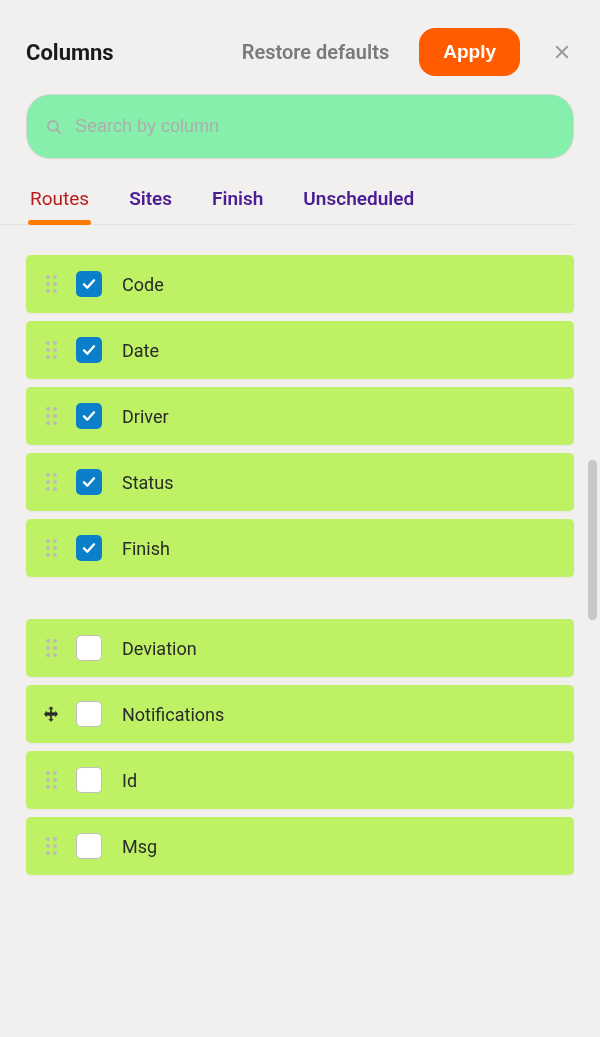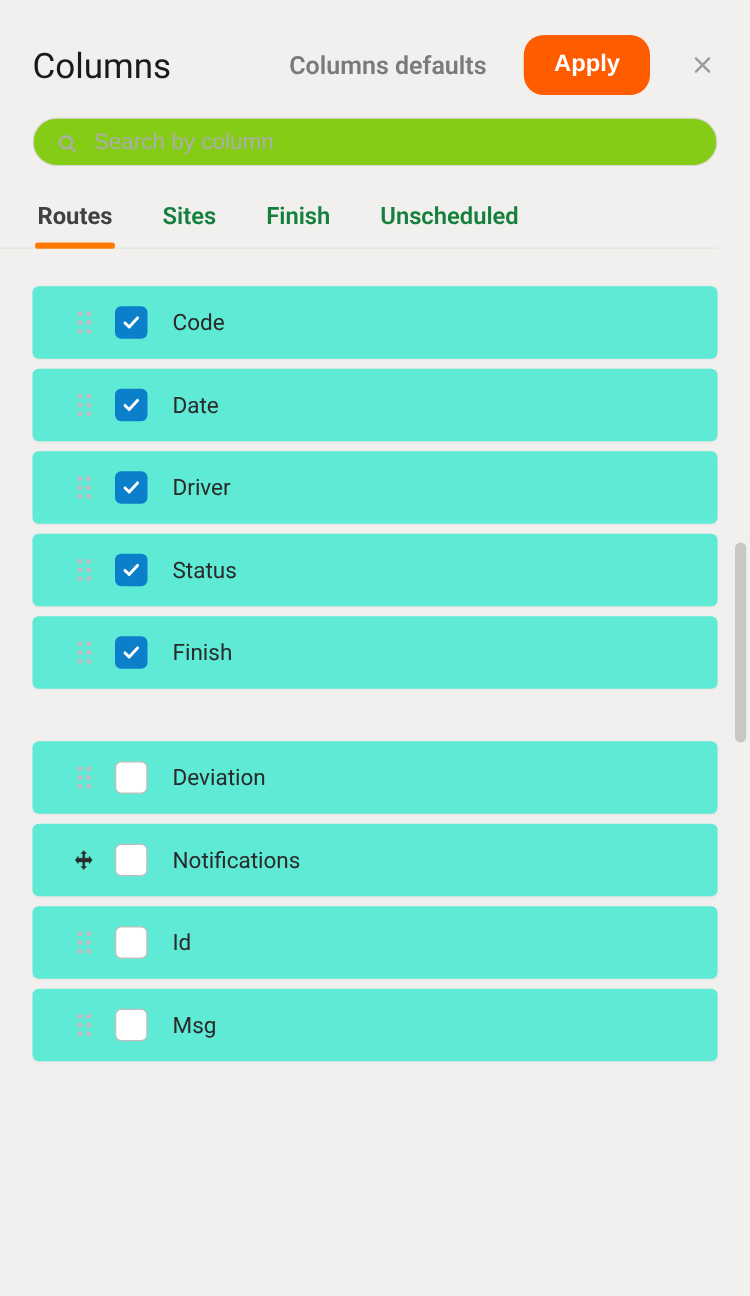--- a/index.html
+++ b/index.html
@@ -14,22 +14,22 @@
       height: 1037px;
       overflow: hidden;
     }
     .header {
       display: flex;
       align-items: center;
       padding: 28px 26px 18px 26px;
       gap: 12px;
     }
     .title {
-      font-size: 28px;
-      font-weight: 400;
+      font-size: 22px;
+      font-weight: 700;
       color: #1a1a1a;
       flex: 0 0 auto;
     }
     .header-spacer {
       flex: 1;
     }
     .restore-link {
       font-size: 20px;
       font-weight: 600;
       color: #7a7a7a;
@@ -55,25 +55,25 @@
       height: 24px;
       display: flex;
       align-items: center;
       justify-content: center;
     }
     .search-wrap {
       padding: 0 26px 10px 26px;
     }
     .search-box {
       display: flex;
-      align-items: flex-end;
+      align-items: center;
       border: 1px solid #d9d7d4;
       border-radius: 24px;
-      padding: 8px 18px;
-      background: #84cc16;
+      padding: 21px 18px;
+      background: #86efac;
     }
     .search-icon {
       color: #adadad;
       margin-right: 12px;
       width: 18px;
       height: 18px;
       flex: 0 0 auto;
     }
     .search-input {
       border: none;
@@ -89,28 +89,28 @@
     .tabs {
       display: flex;
       padding: 18px 30px 0 30px;
       gap: 40px;
       border-bottom: 1px solid #e3e2e0;
       margin: 0 26px 0 0;
     }
     .tab {
       font-size: 19px;
       font-weight: 600;
-      color: #15803d;
+      color: #4c1d95;
       padding-bottom: 14px;
       cursor: pointer;
       position: relative;
     }
     .tab.active {
-      color: #404040;
-      font-weight: 700;
+      color: #b91c1c;
+      font-weight: 400;
     }
     .tab.active::after {
       content: '';
       position: absolute;
       left: -2px;
       right: -2px;
       bottom: -1px;
       height: 5px;
       background: #ff7a00;
       border-radius: 3px;
@@ -126,23 +126,23 @@
       right: 3px;
       top: 235px;
       width: 9px;
       height: 160px;
       background: #c9c7c5;
       border-radius: 5px;
     }
     .column-item {
       display: flex;
       align-items: center;
-      background: #5eead4;
+      background: #bef264;
       border-radius: 5px;
-      padding: 16px 32px;
+      padding: 16px 16px;
       margin-bottom: 8px;
       box-shadow: 0 1px 2px rgba(0,0,0,0.04);
     }
     .drag-handle {
       width: 18px;
       height: 18px;
       margin-right: 16px;
       cursor: grab;
       display: grid;
       grid-template-columns: repeat(2, 4px);
@@ -192,21 +192,21 @@
     .group-gap {
       height: 34px;
     }
   </style>
 </head>
 <body>
 
 <div class="header">
   <div class="title">Columns</div>
   <div class="header-spacer"></div>
-  <div class="restore-link">Columns defaults</div>
+  <div class="restore-link">Restore defaults</div>
   <button class="apply-btn">Apply</button>
   <div class="close-btn">
     <svg viewBox="0 0 24 24" width="18" height="18" fill="none" stroke="currentColor" stroke-width="2.5" stroke-linecap="round">
         <line x1="5" y1="5" x2="19" y2="19"></line>
         <line x1="19" y1="5" x2="5" y2="19"></line>
       </svg>
   </div>
 </div>
 
 <div class="search-wrap">

